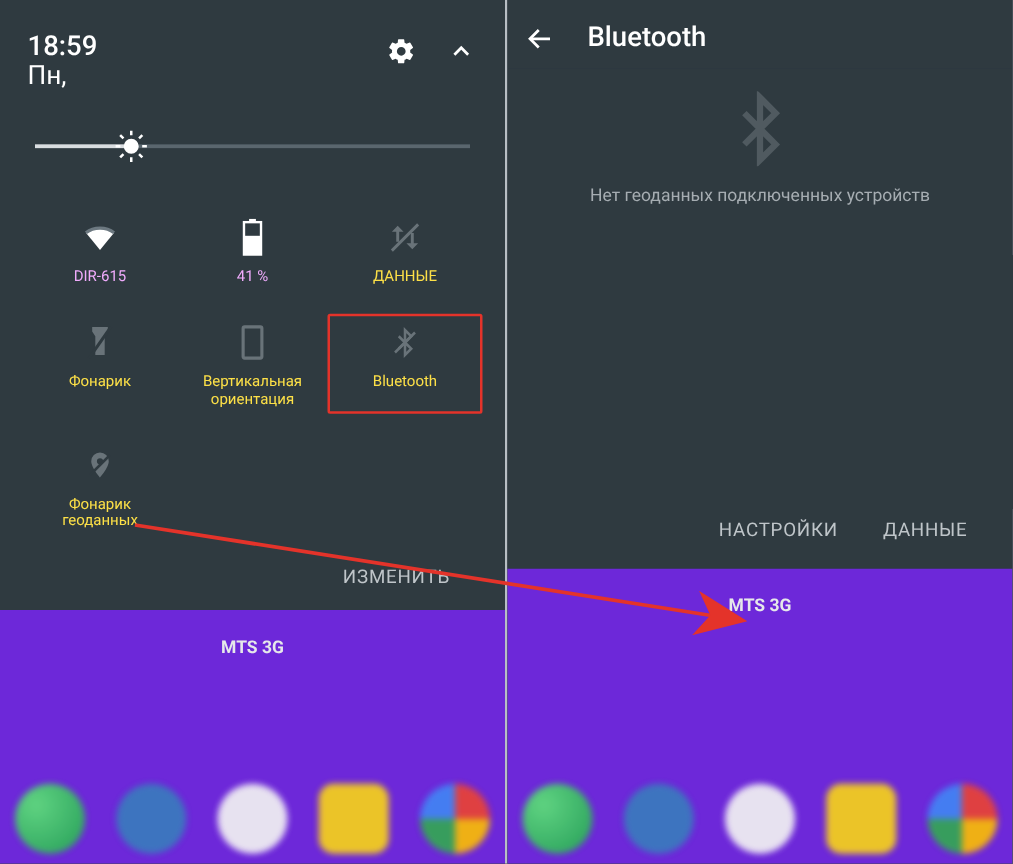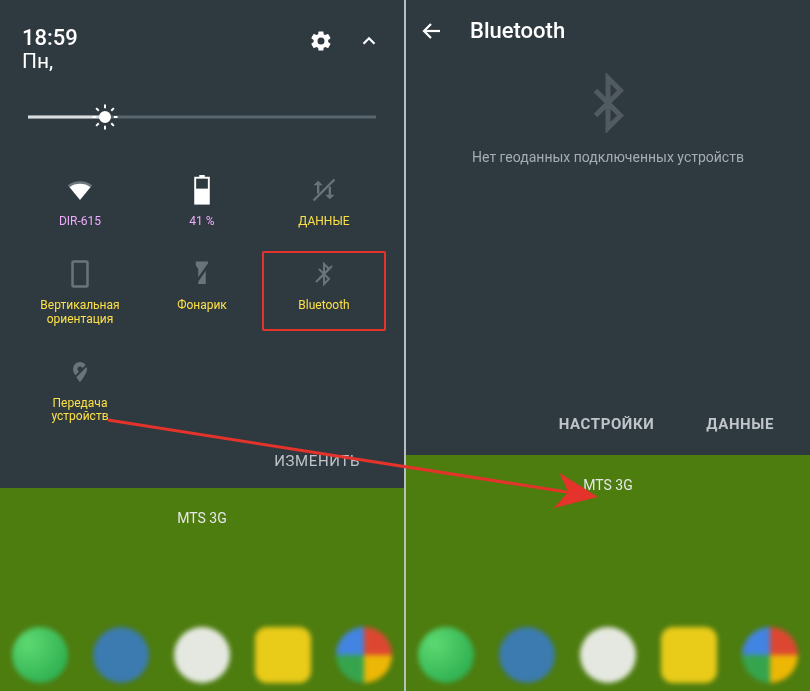--- a/index.html
+++ b/index.html
@@ -106,23 +106,24 @@
     padding: 14px 26px 18px 0;
   }
   .flat-btn {
     font-size: 15px;
     letter-spacing: 0.6px;
     color: #bfc5c9;
     cursor: pointer;
   }
   .bottom-strip {
     flex: 1;
-    background: #4d7c0f;
+    background: #6d28d9;
     position: relative;
     min-height: 150px;
+    font-weight: bold;
   }
   .mts-label {
     position: absolute;
     top: 22px;
     left: 50%;
     transform: translateX(-50%);
     font-size: 14px;
     color: #e6e8ea;
   }
   .dock {
@@ -164,23 +165,22 @@
   .bt-message {
     margin-top: 16px;
     font-size: 14px;
     color: #a6adb2;
     text-align: center;
   }
   .bt-actions {
     margin-top: auto;
     align-self: flex-end;
     display: flex;
-    gap: 52px;
+    gap: 36px;
     padding: 0 18px 22px 0;
-    font-weight: bold;
   }
   
   .arrow-svg {
     position: absolute;
     top: 0; left: 0;
     width: 810px; height: 691px;
     pointer-events: none;
   }
   svg { display: block; }
 </style>
@@ -254,53 +254,53 @@
           <div class="tile-icon">
             <svg width="28" height="28" viewBox="0 0 24 24" fill="#9aa3a9">
                 <path d="M7 4l-4 4h3v7h2V8h3L7 4zm10 16l4-4h-3V9h-2v7h-3l4 4z"></path>
                 <line x1="3" y1="21" x2="21" y2="3" stroke="#9aa3a9" stroke-width="2"></line>
               </svg>
           </div>
           <div class="label">ДАННЫЕ</div>
         </div>
         <div class="tile dim">
           <div class="tile-icon">
-            <svg width="22" height="30" viewBox="0 0 16 24" fill="none" stroke="#9aa3a9" stroke-width="2">
-                <rect x="2" y="2" width="12" height="20" rx="1"></rect>
-              </svg>
-          </div>
-          <div class="label">Вертикальная ориентация</div>
-        </div>
-        <div class="tile dim">
-          <div class="tile-icon">
             <svg width="24" height="30" viewBox="0 0 16 24" fill="#9aa3a9">
                 <path d="M3 2h10v3l-2 3v12H5V8L3 5V2z"></path>
                 <line x1="1" y1="22" x2="15" y2="2" stroke="#2f3a40" stroke-width="2"></line>
               </svg>
           </div>
           <div class="label">Фонарик</div>
         </div>
+        <div class="tile dim">
+          <div class="tile-icon">
+            <svg width="22" height="30" viewBox="0 0 16 24" fill="none" stroke="#9aa3a9" stroke-width="2">
+                <rect x="2" y="2" width="12" height="20" rx="1"></rect>
+              </svg>
+          </div>
+          <div class="label">Вертикальная ориентация</div>
+        </div>
 
         <div class="tile dim highlight-box">
           <div class="tile-icon">
             <svg width="24" height="30" viewBox="0 0 24 24" fill="none" stroke="#9aa3a9" stroke-width="2">
                 <path d="M7 7l10 10-5 5V2l5 5L7 17"></path>
                 <line x1="4" y1="20" x2="20" y2="4" stroke="#9aa3a9" stroke-width="2"></line>
               </svg>
           </div>
           <div class="label">Bluetooth</div>
         </div>
         <div class="tile dim">
           <div class="tile-icon">
             <svg width="24" height="30" viewBox="0 0 24 24" fill="#9aa3a9">
                 <path d="M12 2a7 7 0 0 0-7 7c0 5 7 13 7 13s7-8 7-13a7 7 0 0 0-7-7zm0 9.5A2.5 2.5 0 1 1 14.5 9 2.5 2.5 0 0 1 12 11.5z"></path>
                 <line x1="4" y1="20" x2="20" y2="4" stroke="#2f3a40" stroke-width="2"></line>
               </svg>
           </div>
-          <div class="label">Передача устройств</div>
+          <div class="label">Фонарик геоданных</div>
         </div>
       </div>
 
       <div class="edit-row">
         <div class="flat-btn">ИЗМЕНИТЬ</div>
       </div>
     </div>
 
     <div class="bottom-strip">
       <div class="mts-label">MTS 3G</div>

